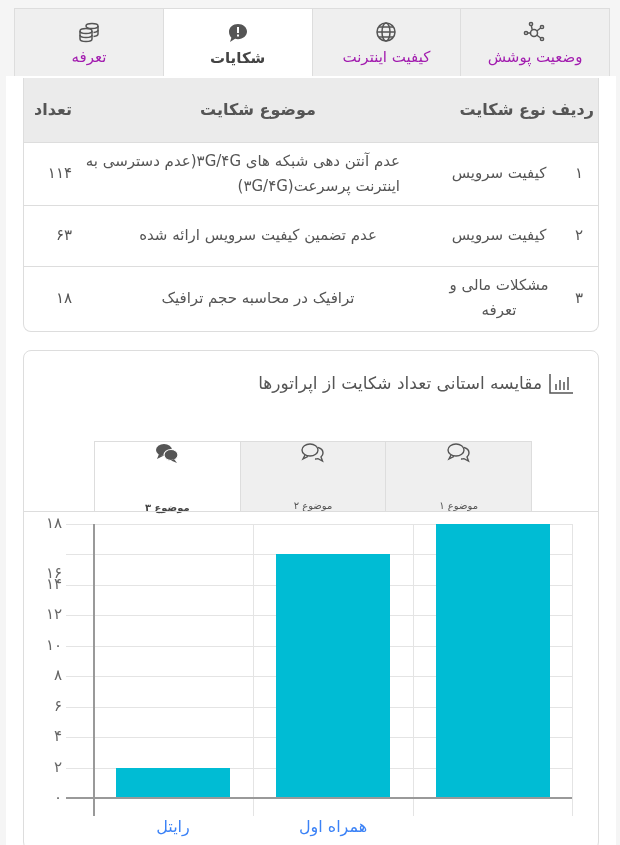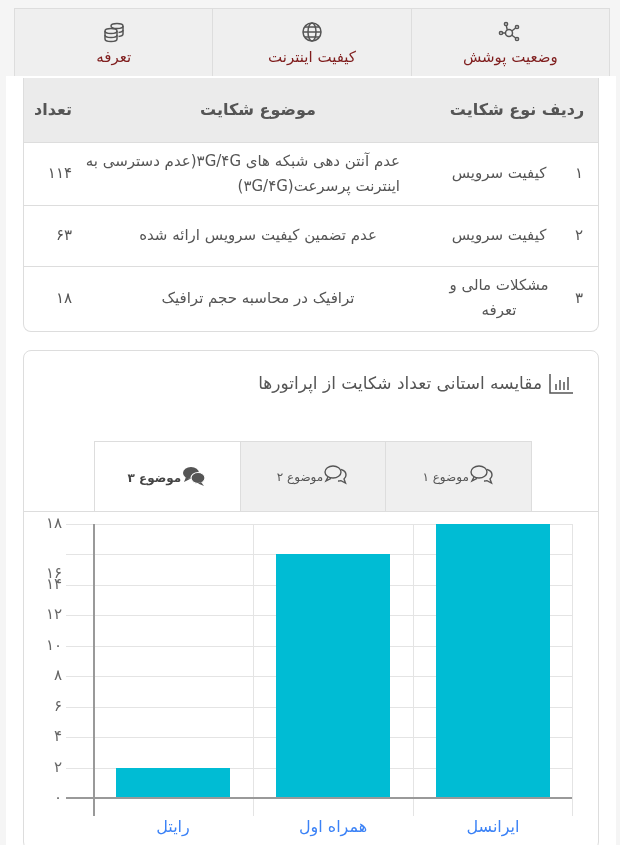--- a/index.html
+++ b/index.html
@@ -1,20 +1,20 @@
 <!DOCTYPE html>
 <html><head>
 <meta charset="utf-8">
 <style>
   * { box-sizing: border-box; margin: 0; padding: 0; }
   html, body { width: 620px; height: 845px; overflow: hidden; }
   body { background: #f5f5f5; font-family: "DejaVu Sans", sans-serif; color: #555; direction: rtl; position: relative; }
 
   .top-tabs { position: absolute; left: 14px; top: 8px; width: 596px; height: 68px; display: flex; flex-direction: row; border: 1px solid #ddd; border-bottom: none; background: #efefef; }
-  .top-tab { flex: 1; display: flex; flex-direction: column; align-items: center; justify-content: center; border-left: 1px solid #ddd; font-size: 15px; color: #7f1d1d; cursor: pointer; }
+  .top-tab { flex: 1; display: flex; flex-direction: column; align-items: center; justify-content: center; border-left: 1px solid #ddd; font-size: 15px; color: #a21caf; cursor: pointer; }
   .top-tab:last-child { border-left: none; }
   .top-tab.active { background: #fff; font-weight: bold; color: #444; height: 69px; }
   .top-tab svg { width: 24px; height: 24px; margin-bottom: 4px; }
 
   .page { position: absolute; left: 6px; top: 76px; width: 610px; height: 769px; background: #fff; }
 
   .table-card { position: absolute; left: 17px; top: 2px; width: 576px; height: 254px; border: 1px solid #ddd; border-top: none; border-radius: 0 0 8px 8px; overflow: hidden; background: #fff; }
   table { width: 100%; border-collapse: collapse; font-size: 15px; }
   thead tr { background: #ebebeb; height: 64px; }
   th { font-weight: bold; color: #555; font-size: 16px; }
@@ -26,21 +26,21 @@
   .c-type { width: 120px; text-align: center; padding-right: 2px; }
   .c-subj { text-align: center; padding: 0 6px; }
   .c-cnt { width: 52px; text-align: right; padding-right: 4px; }
   th.c-idx { text-align: right; padding-right: 8px; }
 
   .chart-card { position: absolute; left: 17px; top: 274px; width: 576px; height: 500px; border: 1px solid #ddd; border-radius: 8px; background: #fff; }
   .chart-title { position: absolute; right: 24px; top: 22px; font-size: 17px; color: #555; display: flex; align-items: flex-start; gap: 6px; }
   .chart-title svg { width: 26px; height: 22px; }
 
   .sub-tabs { position: absolute; left: 70px; top: 90px; width: 438px; height: 70px; display: flex; border: 1px solid #ddd; border-bottom: none; }
-  .sub-tab { flex: 1; background: #efefef; border-left: 1px solid #ddd; display: flex; flex-direction: row; align-items: center; justify-content: center; font-size: 12px; color: #555; cursor: pointer; }
+  .sub-tab { flex: 1; background: #efefef; border-left: 1px solid #ddd; display: flex; flex-direction: column; align-items: center; justify-content: space-between; font-size: 10px; color: #555; cursor: pointer; }
   .sub-tab:last-child { border-left: none; }
   .sub-tab.active { background: #fff; font-weight: bold; color: #444; height: 71px; }
   .sub-tab svg { width: 26px; height: 22px; margin-bottom: 4px; }
   .sub-line { position: absolute; left: 0; right: 0; top: 160px; border-top: 1px solid #ddd; }
 
   .plot { position: absolute; left: 0; top: 160px; width: 576px; height: 340px; direction: ltr; }
   .ytick { position: absolute; width: 30px; text-align: right; font-size: 15px; color: #666; }
   .hgrid { position: absolute; height: 1px; background: #e4e4e4; }
   .vgrid { position: absolute; width: 1px; background: #e4e4e4; }
   .axis-y { position: absolute; width: 2px; background: #999; }
@@ -68,40 +68,48 @@
   </div>
   <div class="top-tab">
     <svg viewBox="0 0 24 24" fill="none" stroke="#555" stroke-width="1.5">
         <circle cx="12" cy="12" r="9"></circle>
         <ellipse cx="12" cy="12" rx="4" ry="9"></ellipse>
         <line x1="3" y1="12" x2="21" y2="12"></line>
         <path d="M5 7h14M5 17h14"></path>
       </svg>
     <span>کیفیت اینترنت</span>
   </div>
+  <div class="top-tab active">
+    <svg viewBox="0 0 24 24">
+        <path d="M12 3c5 0 9 3.4 9 7.6s-4 7.6-9 7.6c-1 0-2-.1-2.9-.4L4 21l1.4-4.2C3.9 15.5 3 13.2 3 10.6 3 6.4 7 3 12 3z" fill="#555"></path>
+        <rect x="11" y="6" width="2" height="6" fill="#fff"></rect>
+        <rect x="11" y="13.5" width="2" height="2" fill="#fff"></rect>
+      </svg>
+    <span>شکایات</span>
+  </div>
   <div class="top-tab">
     <svg viewBox="0 0 24 24" fill="none" stroke="#555" stroke-width="1.5">
         <ellipse cx="15" cy="6" rx="6" ry="2.5"></ellipse>
         <path d="M21 6v8c0 1.2-2 2.2-4.5 2.4"></path>
         <path d="M21 10c0 1.2-2 2.2-4.5 2.4"></path>
         <ellipse cx="9" cy="11" rx="6" ry="2.5"></ellipse>
         <path d="M3 11v8c0 1.4 2.7 2.5 6 2.5s6-1.1 6-2.5v-8"></path>
         <path d="M3 15c0 1.4 2.7 2.5 6 2.5s6-1.1 6-2.5"></path>
       </svg>
     <span>تعرفه</span>
   </div>
 </div>
 
 <div class="page">
 
   <div class="table-card">
     <table>
       <thead>
         <tr>
-          <th class="c-idx" colspan="2" style="text-align:center;padding-right:4px;">ردیف نوع شکایت</th>
+          <th class="c-idx" colspan="2" style="text-align:right;padding-right:4px;">ردیف نوع شکایت</th>
           <th class="c-subj">موضوع شکایت</th>
           <th class="c-cnt">تعداد</th>
         </tr>
       </thead>
       <tbody>
         <tr class="r1">
           <td class="c-idx">۱</td>
           <td class="c-type">کیفیت سرویس</td>
           <td class="c-subj" style="text-align:right;padding-right:40px;">عدم آنتن دهی شبکه های ۳G/۴G(عدم دسترسی به اینترنت پرسرعت(۳G/۴G)</td>
           <td class="c-cnt">۱۱۴</td>
@@ -192,16 +200,15 @@
 
       <div class="bar" style="left:92px;width:114px;top:257px;height:30px;"></div>
       <div class="bar" style="left:252px;width:114px;top:43px;height:244px;"></div>
       <div class="bar" style="left:412px;width:114px;top:13px;height:274px;"></div>
 
       <div class="axis-y" style="left:69px;top:13px;height:292px;"></div>
       <div class="axis-x" style="left:42px;width:506px;top:286px;"></div>
 
       <div class="xlabel" style="left:69px;top:306px;">رایتل</div>
       <div class="xlabel" style="left:229px;top:306px;">همراه اول</div>
-      <div class="xlabel" style="left:389px;top:306px;">ایرانسل</div>
     </div>
   </div>
 </div>
 
 </body></html>

